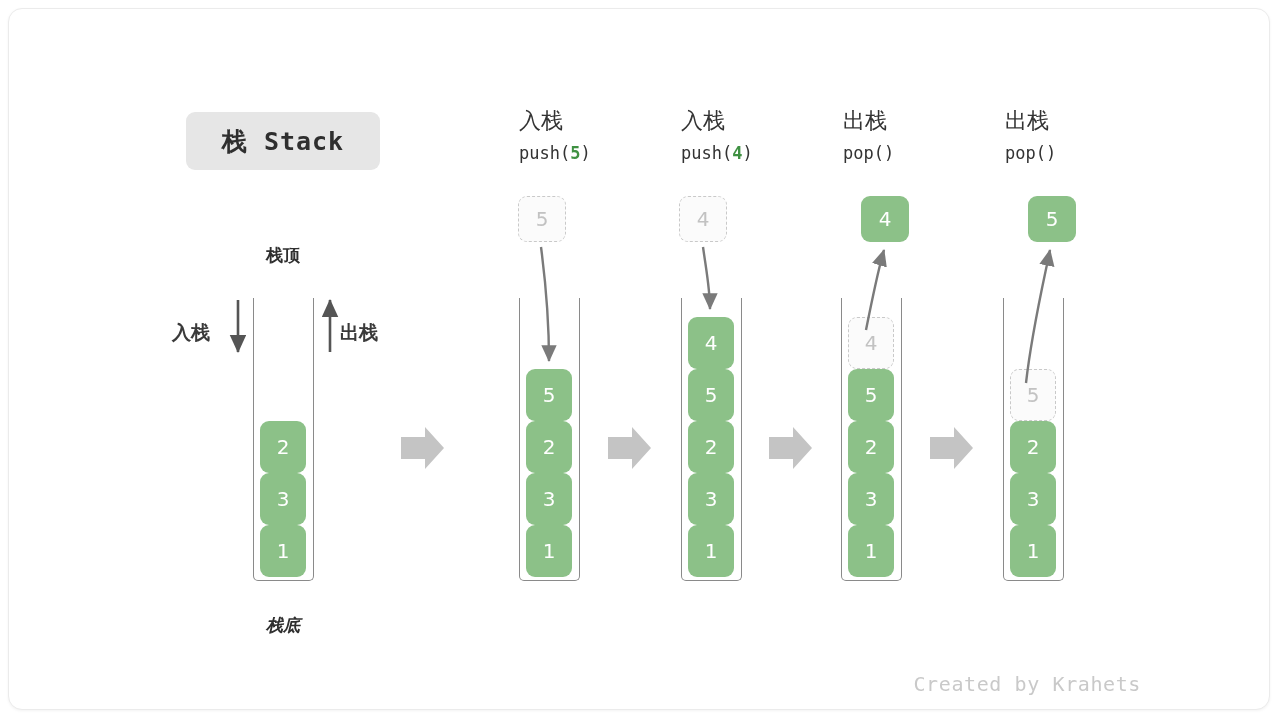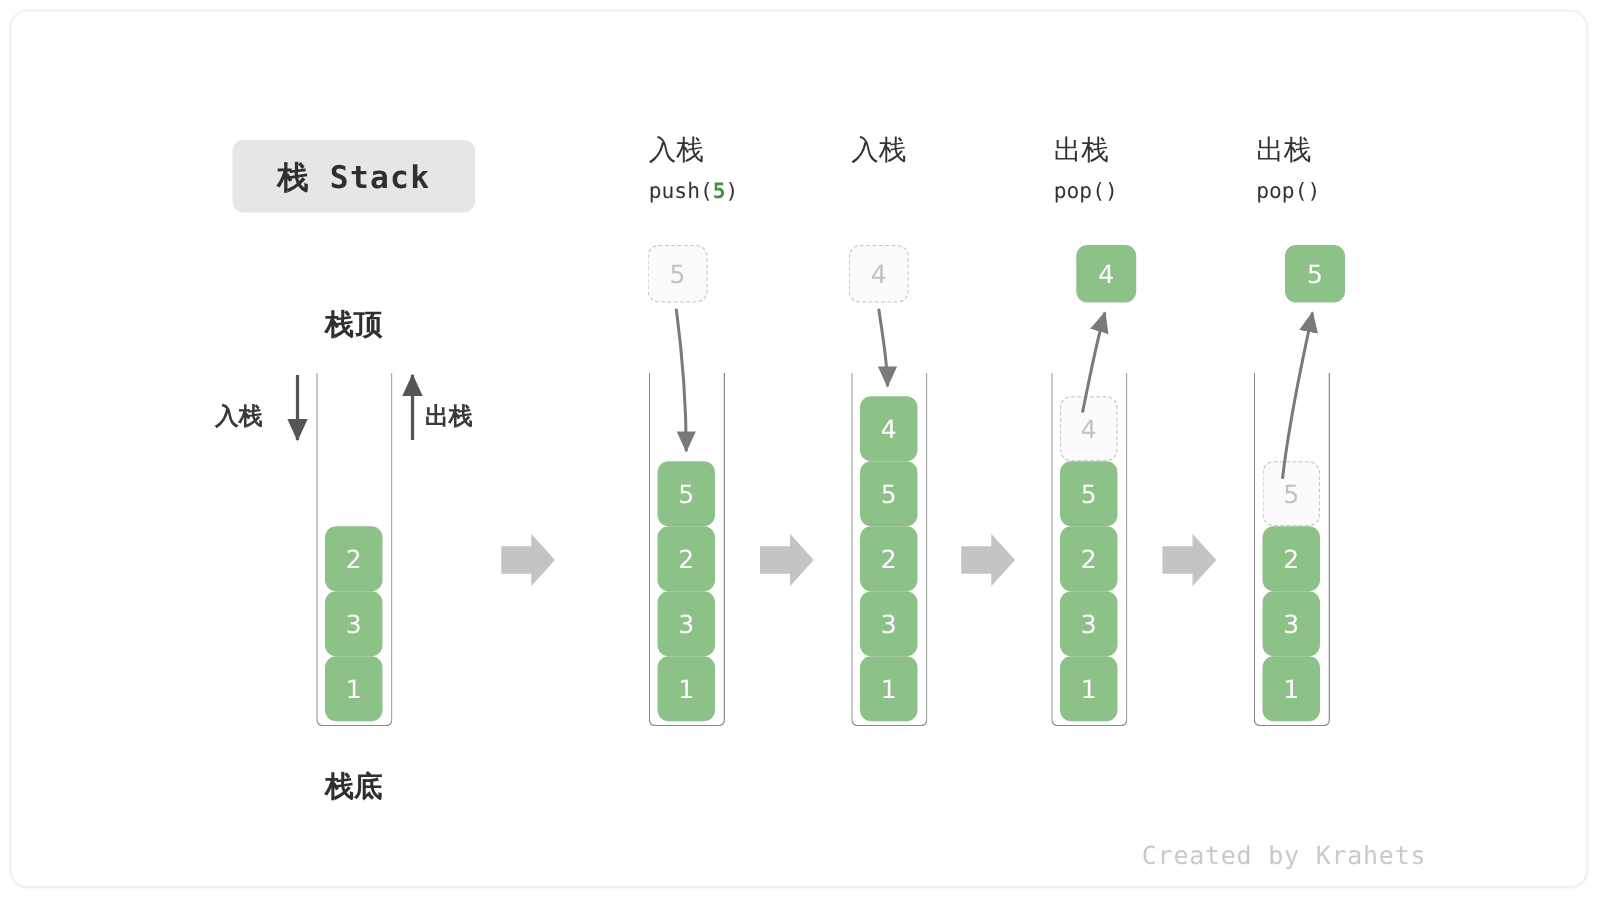--- a/index.html
+++ b/index.html
@@ -115,21 +115,21 @@
     position: absolute;
     font-family: "DejaVu Sans", sans-serif;
     font-size: 19px;
     font-weight: bold;
     color: #3a3a3a;
     white-space: nowrap;
   }
   .cap-label {
     position: absolute;
     font-family: "DejaVu Sans", sans-serif;
-    font-size: 23px;
+    font-size: 17px;
     font-weight: bold;
     color: #2f2f2f;
     white-space: nowrap;
     text-align: center;
   }
 
   
   #overlay {
     position: absolute;
     left: 0;
@@ -153,21 +153,21 @@
 </head>
 <body>
 
 <div id="canvas">
 
   <div class="card-frame"></div>
 
   <div class="title-chip">栈 Stack</div>
 
   <div class="cap-label" style="left:233px; top:244px; width:100px;">栈顶</div>
-  <div class="cap-label" style="left:233px; top:614px; width:100px;">栈底</div>
+  <div class="cap-label" style="left:233px; top:614px; width:100px;font-style:italic;">栈底</div>
   <div class="side-label" style="left:172px; top:320px;">入栈</div>
   <div class="side-label" style="left:340px; top:320px;">出栈</div>
 
   <div class="stack-wall" style="left:253px; top:298px; width:61px; height:283px;"></div>
   <div class="cell solid" style="left:260px; top:421px; width:46px; height:52px;">2</div>
   <div class="cell solid" style="left:260px; top:473px; width:46px; height:52px;">3</div>
   <div class="cell solid" style="left:260px; top:525px; width:46px; height:52px;">1</div>
 
   <div class="col-head" style="left:519px; top:106px;">
     <div class="cn">入栈</div>
@@ -175,20 +175,21 @@
   </div>
   <div class="cell ghost" style="left:518px; top:196px; width:48px; height:46px;">5</div>
   <div class="stack-wall" style="left:519px; top:298px; width:61px; height:283px;"></div>
   <div class="cell solid" style="left:526px; top:369px; width:46px; height:52px;">5</div>
   <div class="cell solid" style="left:526px; top:421px; width:46px; height:52px;">2</div>
   <div class="cell solid" style="left:526px; top:473px; width:46px; height:52px;">3</div>
   <div class="cell solid" style="left:526px; top:525px; width:46px; height:52px;">1</div>
 
   <div class="col-head" style="left:681px; top:106px;">
     <div class="cn">入栈</div>
+    <div class="code"><span>push(</span><span class="arg">4</span><span>)</span></div>
   </div>
   <div class="cell ghost" style="left:679px; top:196px; width:48px; height:46px;">4</div>
   <div class="stack-wall" style="left:681px; top:298px; width:61px; height:283px;"></div>
   <div class="cell solid" style="left:688px; top:317px; width:46px; height:52px;">4</div>
   <div class="cell solid" style="left:688px; top:369px; width:46px; height:52px;">5</div>
   <div class="cell solid" style="left:688px; top:421px; width:46px; height:52px;">2</div>
   <div class="cell solid" style="left:688px; top:473px; width:46px; height:52px;">3</div>
   <div class="cell solid" style="left:688px; top:525px; width:46px; height:52px;">1</div>
 
   <div class="col-head" style="left:843px; top:106px;">

